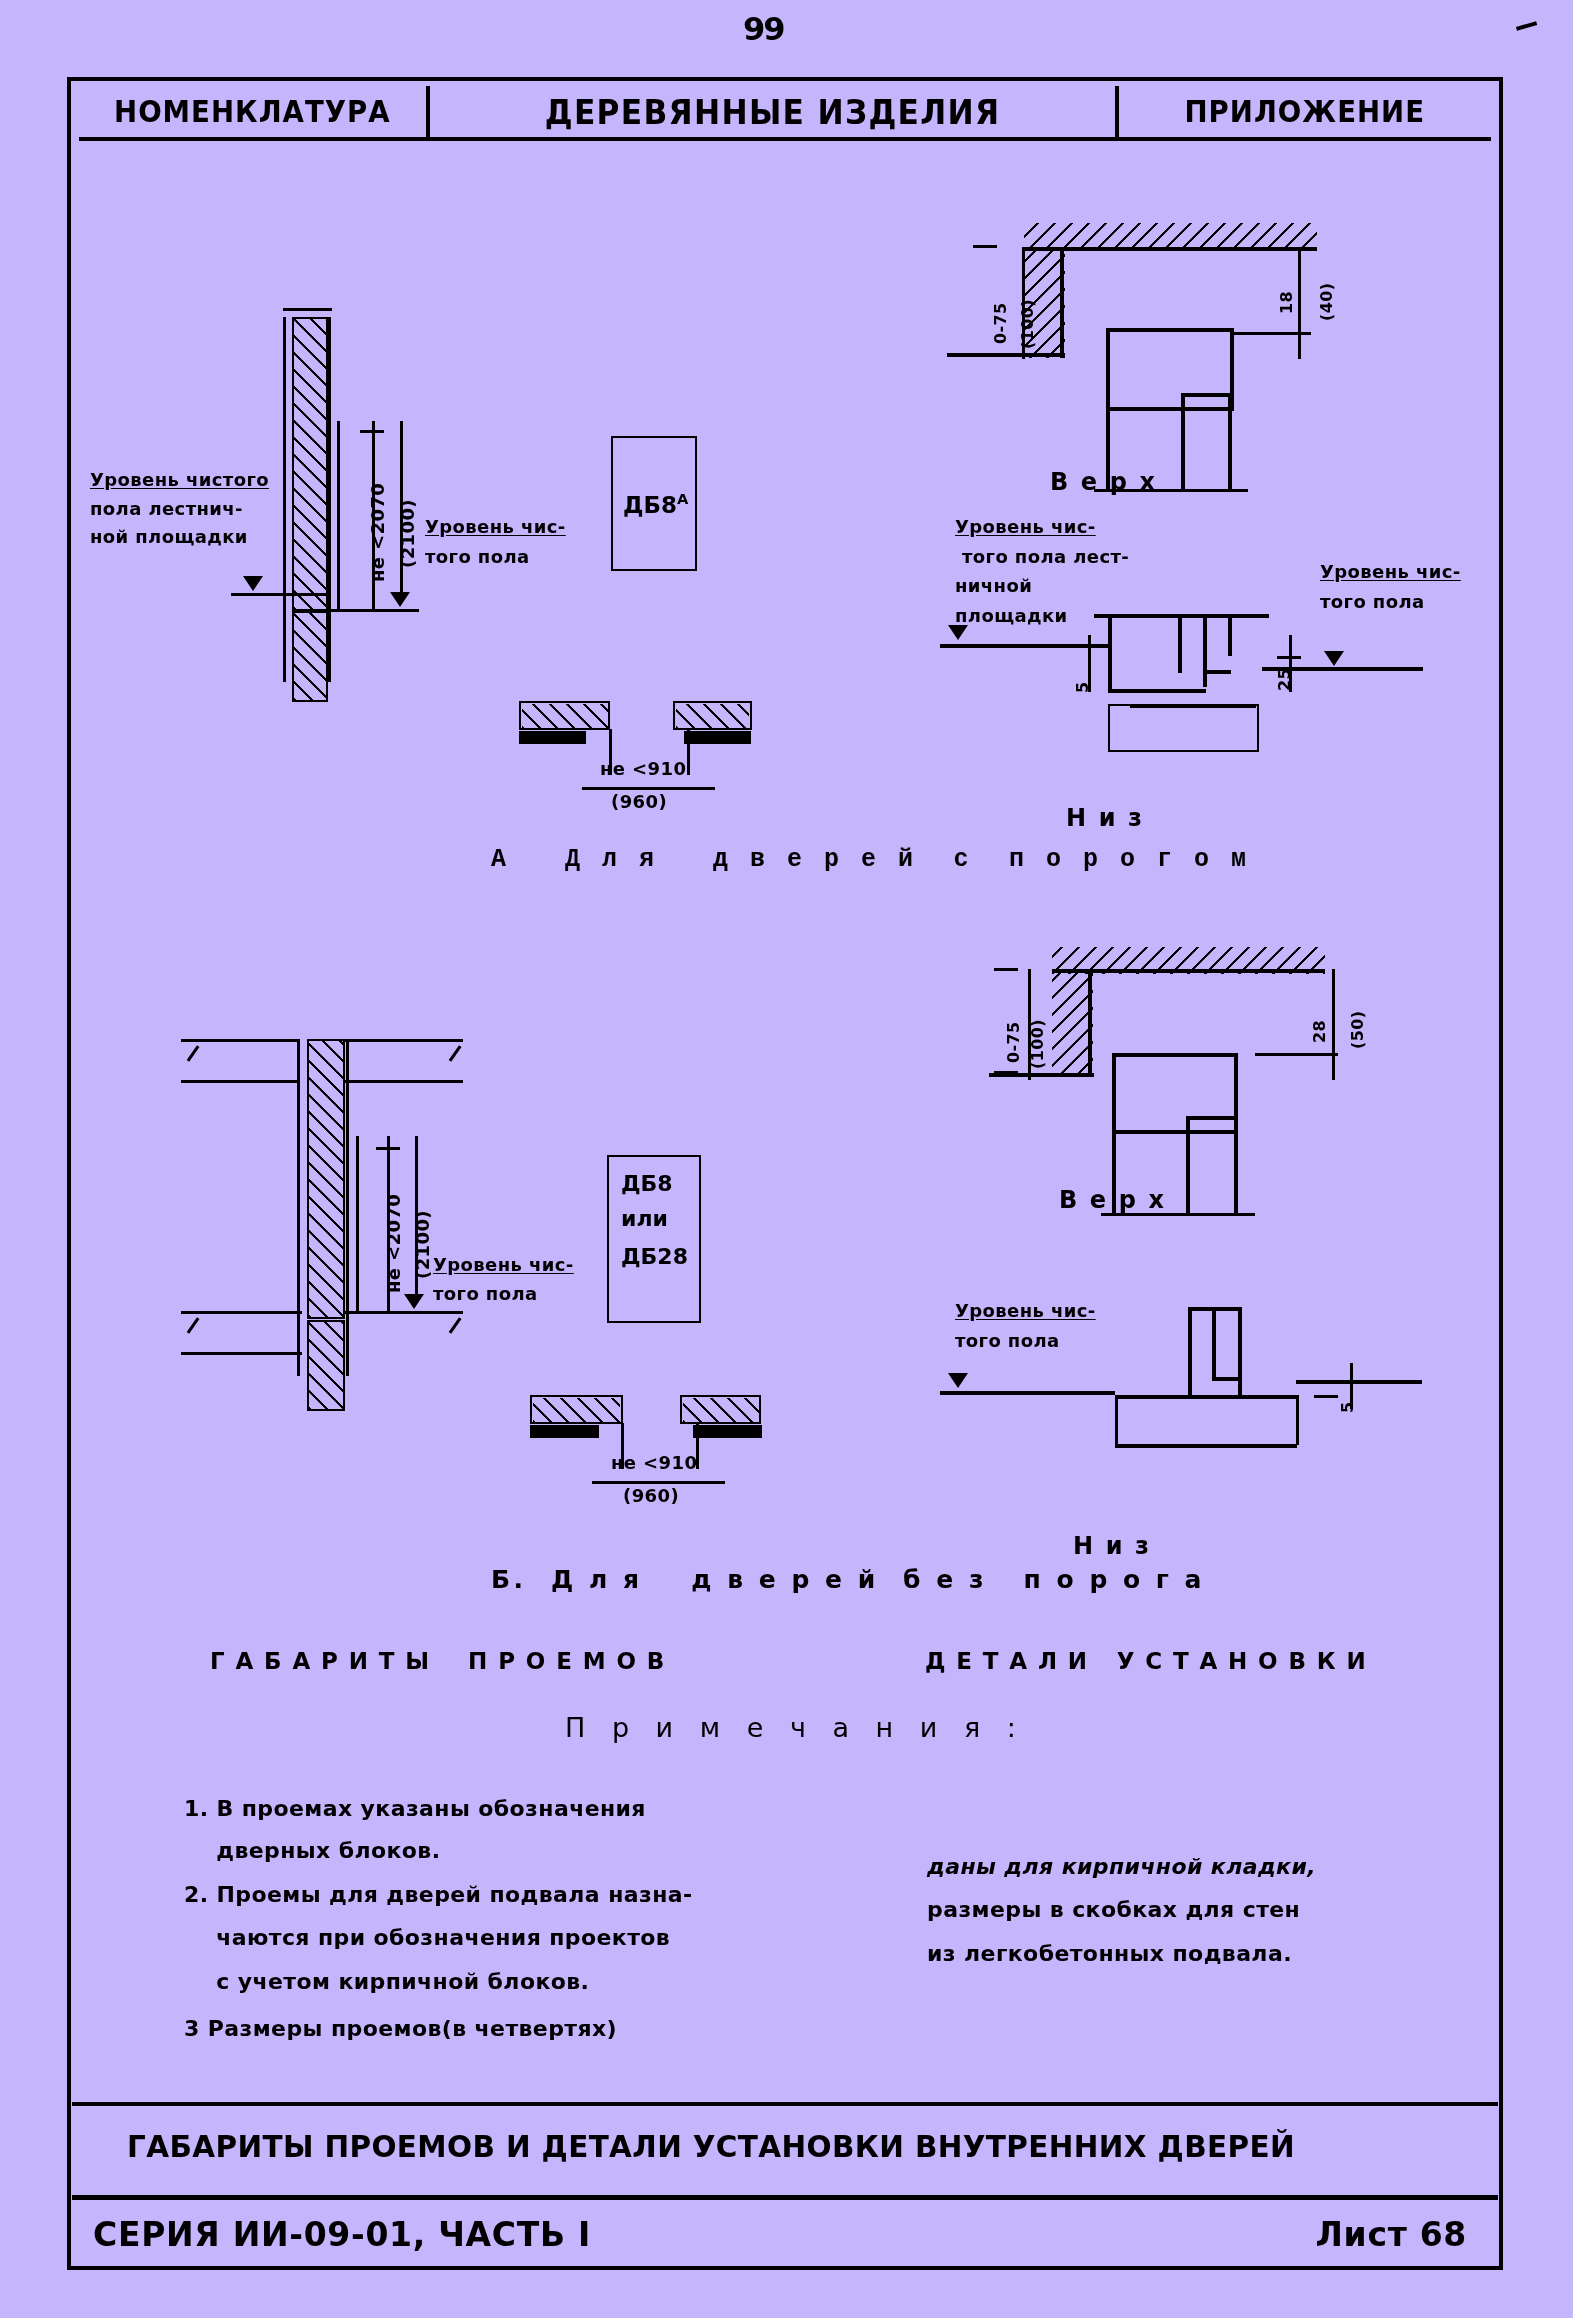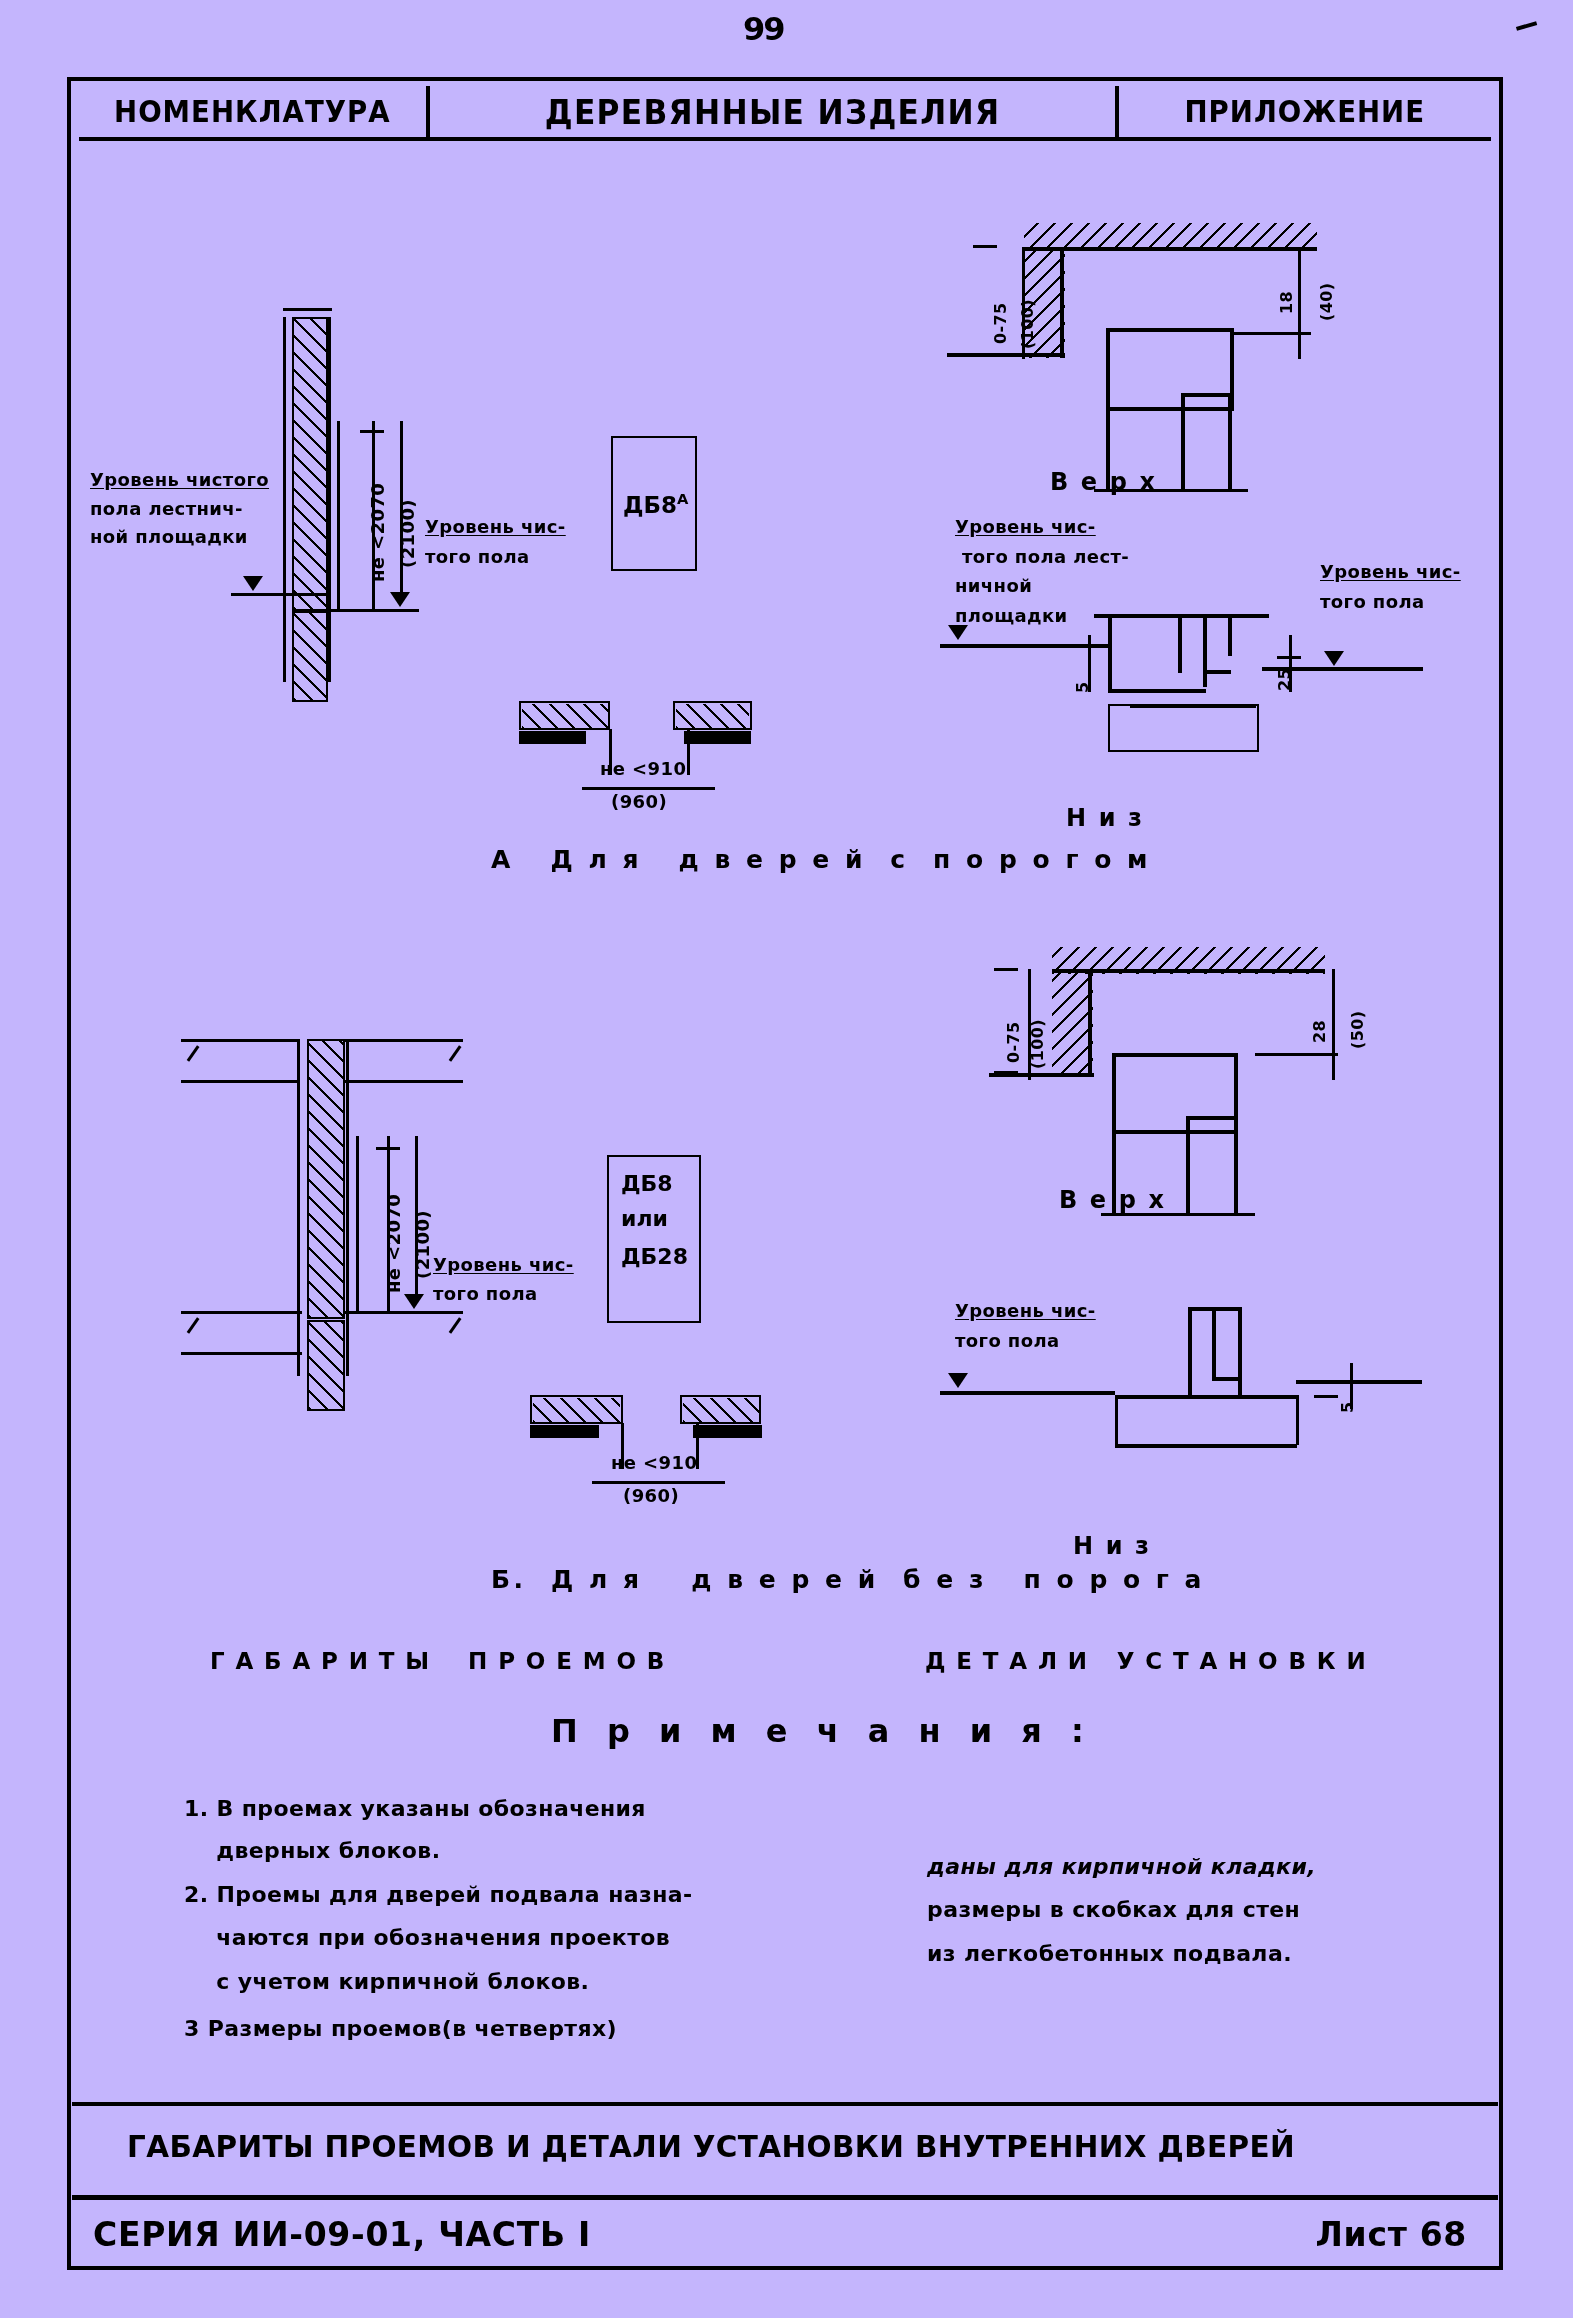--- a/index.html
+++ b/index.html
@@ -196,22 +196,22 @@
     font-family: "DejaVu Sans", sans-serif;
     white-space: nowrap;
   }
   #footer-left  { padding-left: 21px; }
   #footer-right { padding-right: 31px; }
 
   
   .note-line { position: absolute; font-size: 22px; font-weight: 900; letter-spacing: 0.4px; white-space: pre; }
   #notes-head {
     position: absolute;
-    left: 551px; top: 1712px;
-    font-size: 32px; font-weight: 700; letter-spacing: 9px;
+    left: 565px; top: 1712px;
+    font-size: 27px; font-weight: 400; letter-spacing: 9px;
     white-space: pre;
   }
 </style>
 </head>
 <body>
 
 <div id="page">
 
   <div id="page-number">99</div>
   <div id="corner-tick"></div>
@@ -268,21 +268,21 @@
   <div class="box-outline" style="left:673px; top:701px; width:79px; height:29.4px;"></div>
   <div class="hatch" style="left:676px; top:704px; width:73px; height:24px;"></div>
   <div class="ln h3" style="left:684px; top:731px; width:67px; height:12.6px; background:#000;"></div>
 
   <div class="ln v3" style="left:609px; top:729px; height:46px;"></div>
   <div class="ln v3" style="left:687px; top:729px; height:46px;"></div>
   <div class="ln h3" style="left:582px; top:787px; width:133px;"></div>
   <div class="hw small" style="left:600px; top:759px;">не &lt;910</div>
   <div class="hw small" style="left:611px; top:792px;">(960)</div>
 
-  <div class="hw sect" style="left:491px; top:846px;">А   Д л я   д в е р е й  с  п о р о г о м</div>
+  <div class="hw sect" style="left:491px; top:846px;font-family:Liberation Mono, monospace;">А   Д л я   д в е р е й  с  п о р о г о м</div>
 
   <div class="hatch-rev" style="left:1024px; top:223px; width:293px; height:28px;"></div>
   <div class="hatch-rev" style="left:1024px; top:251px; width:41px; height:107px;"></div>
   <div class="ln h5" style="left:1024px; top:247px; width:293px;"></div>
   <div class="ln h5" style="left:947px; top:353px; width:118px;"></div>
   <div class="ln v5" style="left:1060px; top:247px; height:111px;"></div>
 
   <div class="box-thick" style="left:1106px; top:328px; width:128px; height:83px;"></div>
   <div class="ln h5" style="left:1106px; top:407px; width:77px;"></div>
   <div class="ln v5" style="left:1106px; top:407px; height:84px;"></div>

